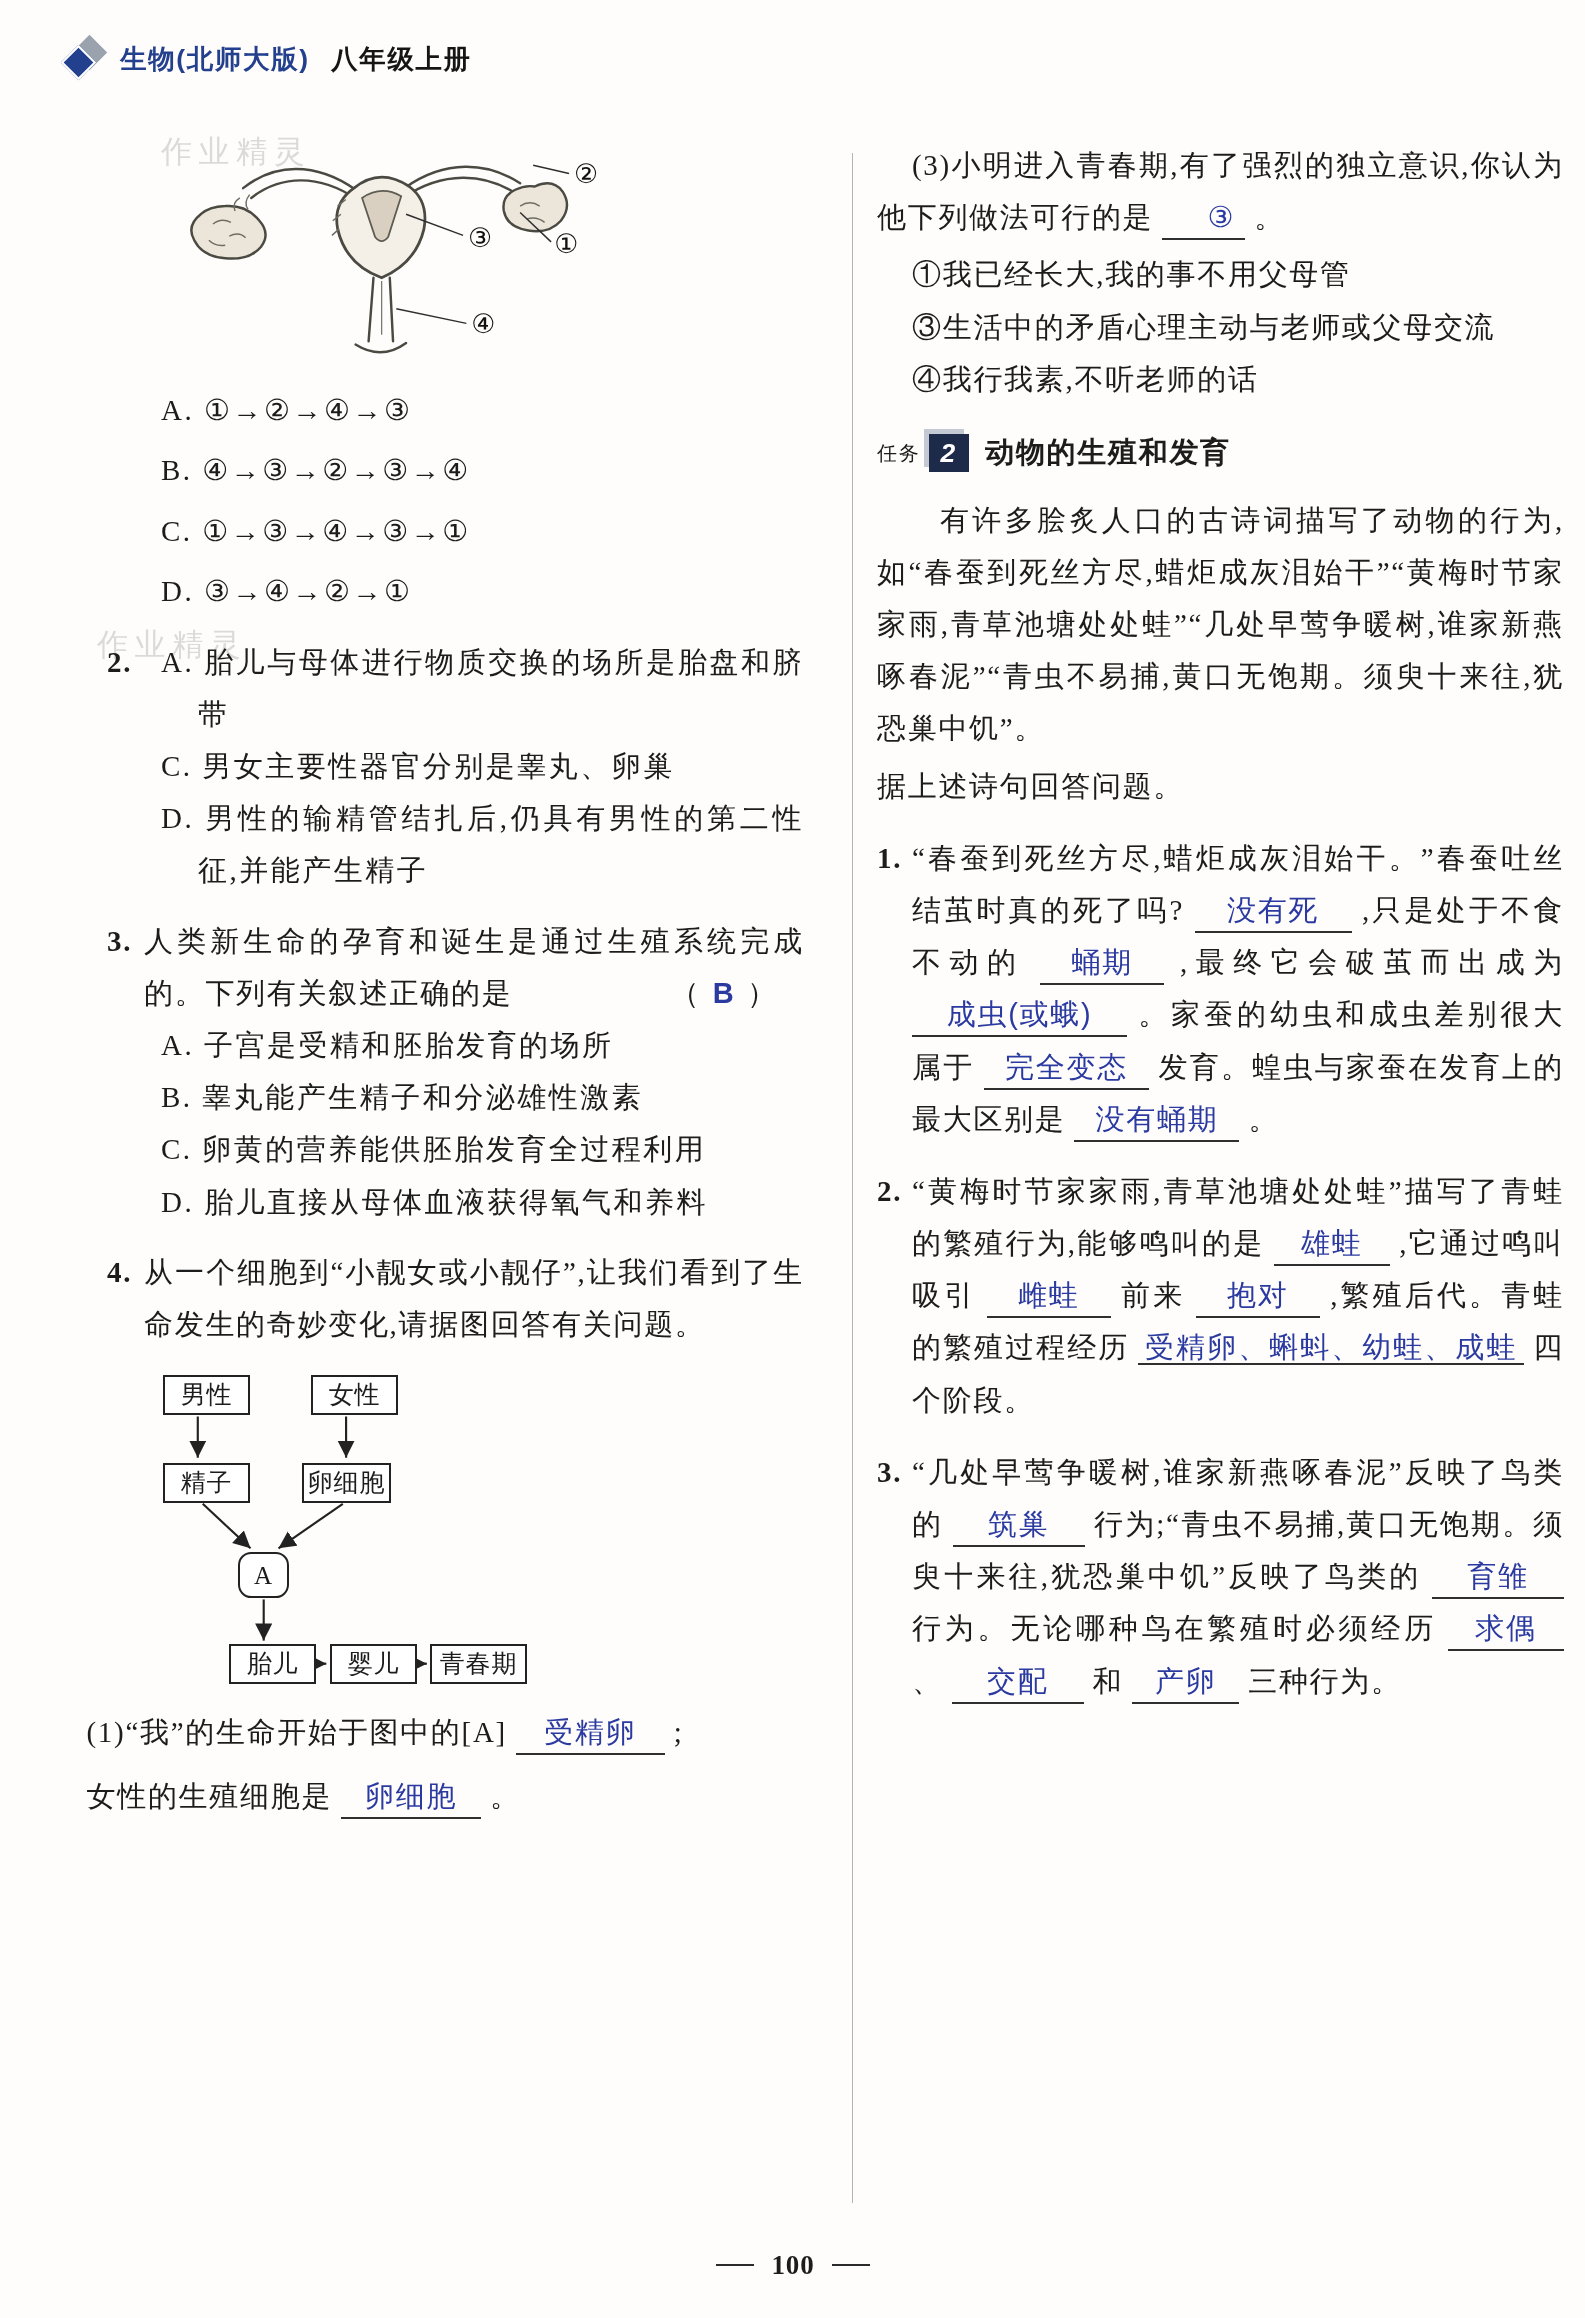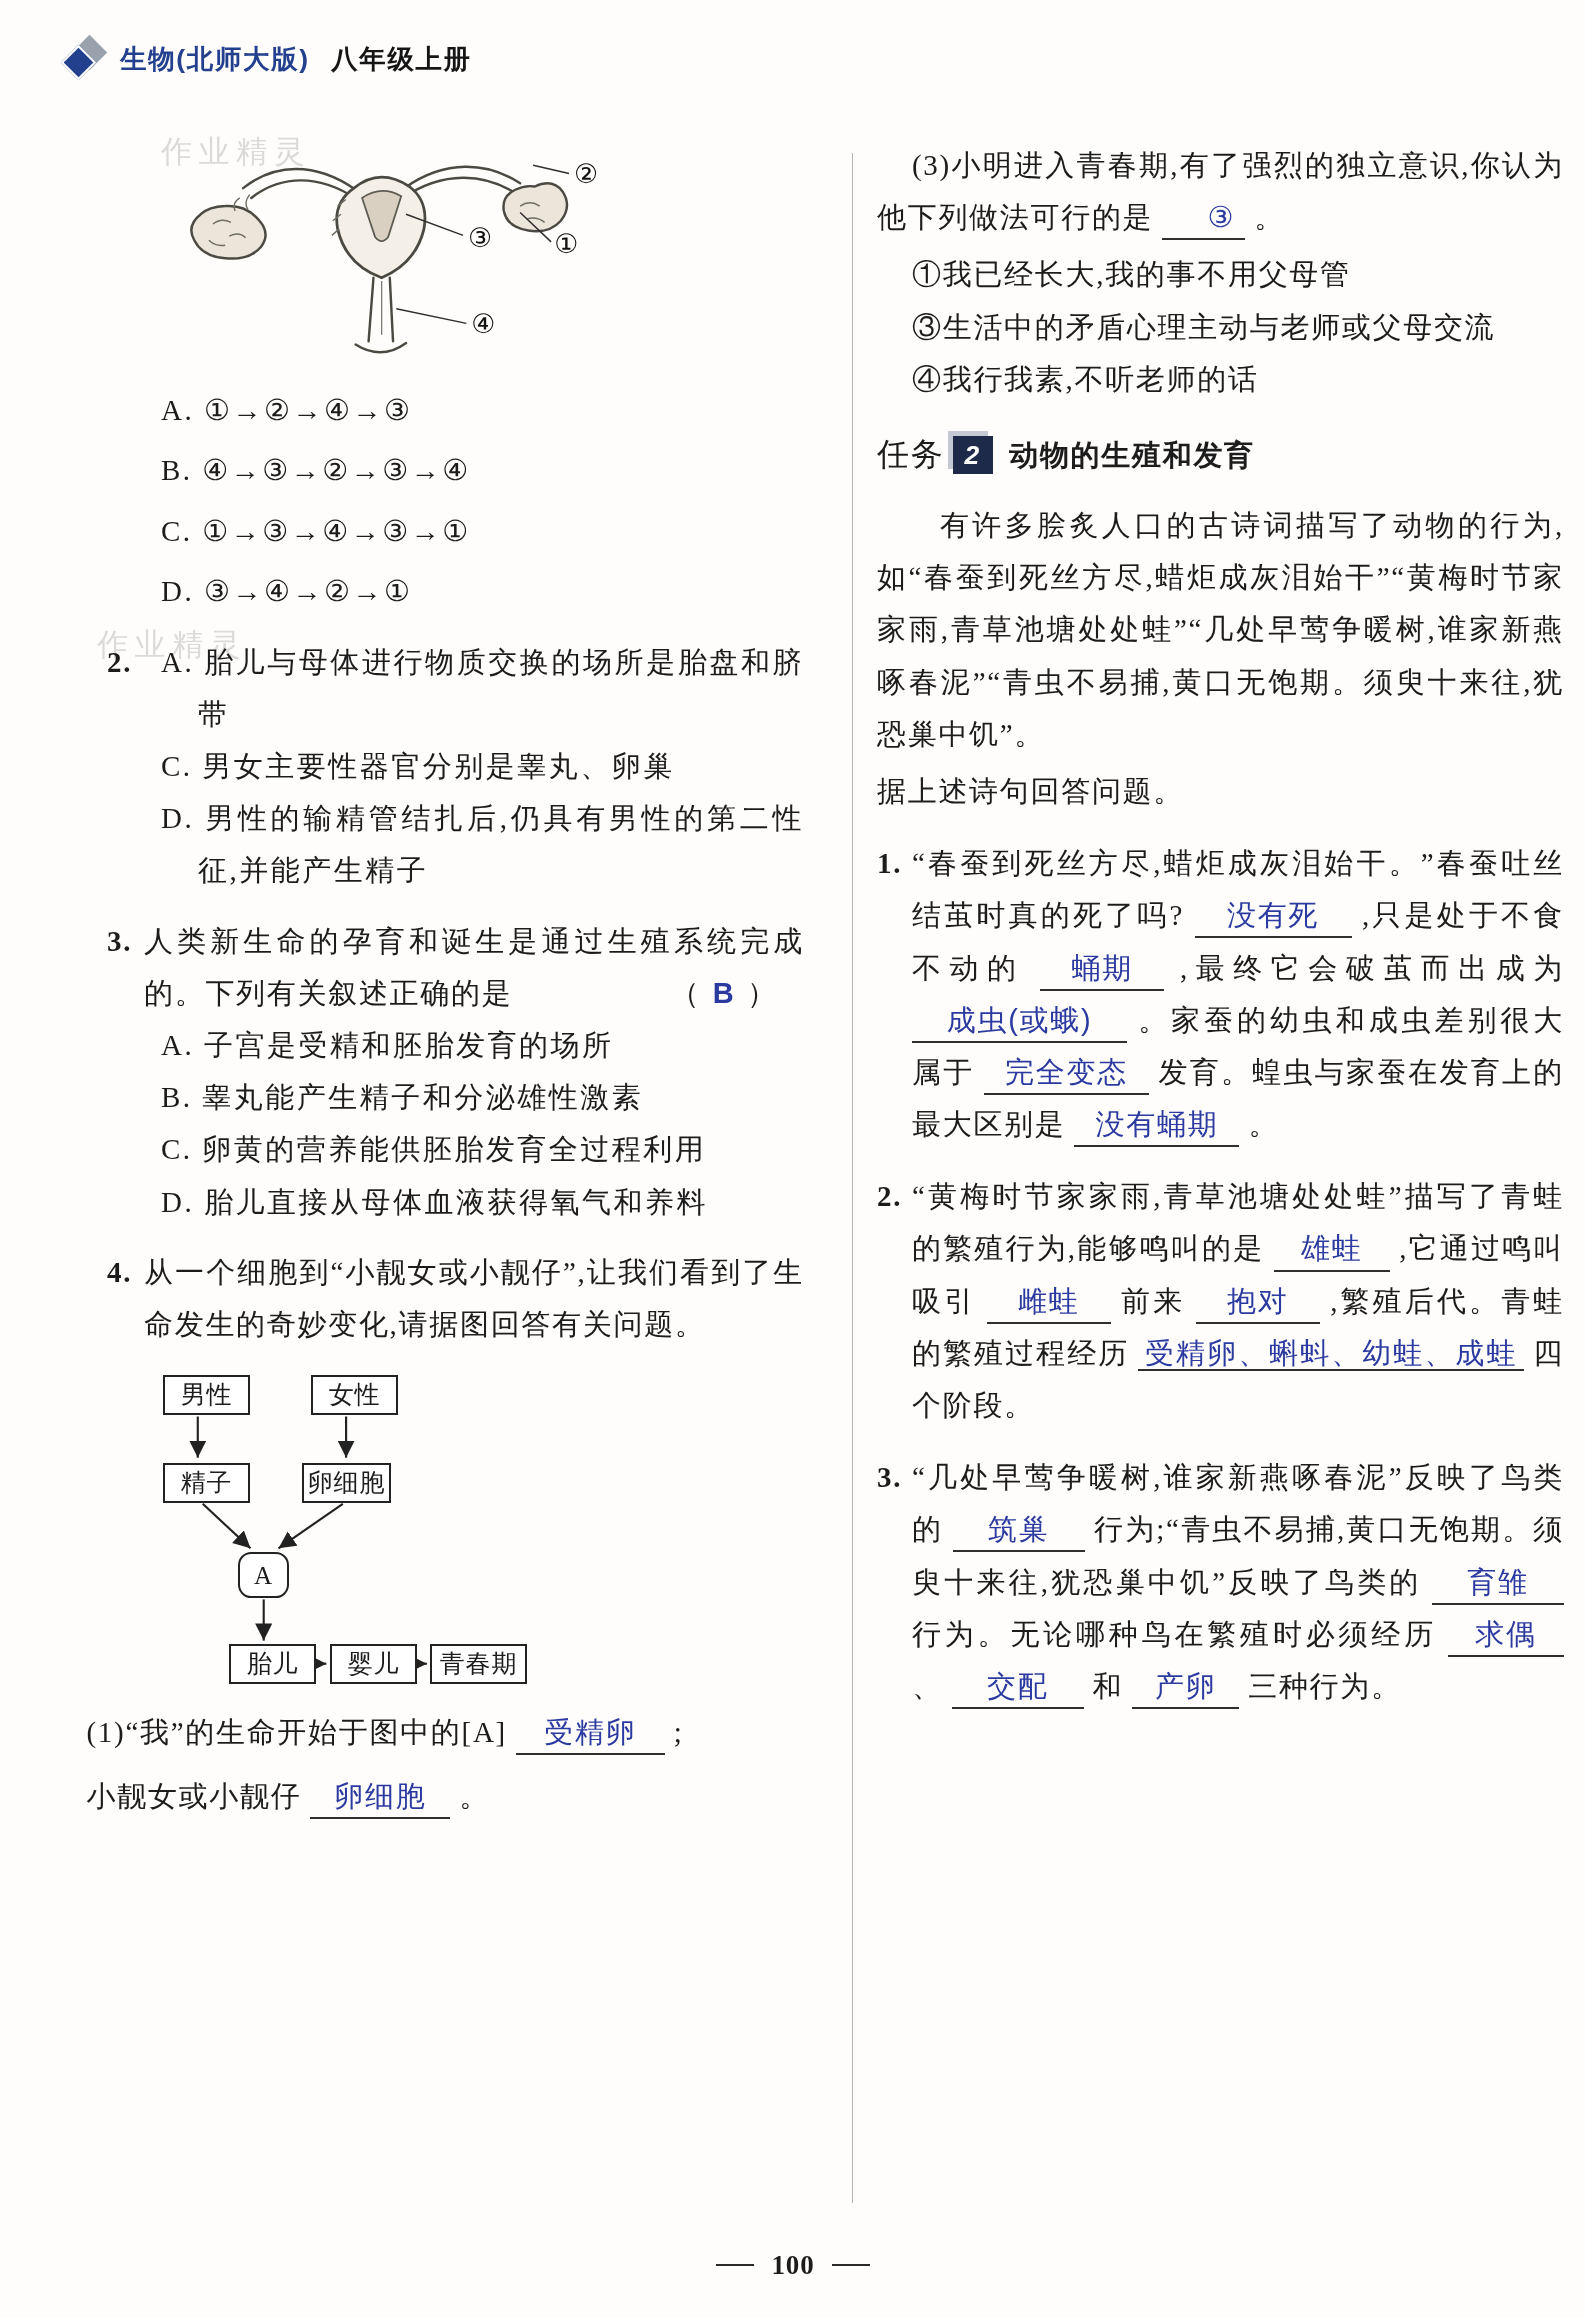--- a/index.html
+++ b/index.html
@@ -65,21 +65,21 @@
   .fb-sperm{left:10px;top:91px} .fb-egg{left:149px;top:91px;width:89px}
   .fb-a{left:85px;top:180px;width:51px;height:46px;line-height:43px;border-radius:13.2px}
   .fb-fetus{left:76px;top:272px} .fb-baby{left:177px;top:272px} .fb-puberty{left:277px;top:272px;width:97px}
   .sub { padding-left:16.5px; margin-top:11.6px; }
   
   .rp { margin-bottom:5px; }
   .indent1 { text-indent:35px; }
   .indent2 { text-indent:63px; }
   .choices { padding-left:35px; }
   .task { display:flex; align-items:center; margin:21.5px 0 15px 0; }
-  .task-label { font-size:32px; letter-spacing:1.7px; }
+  .task-label { font-size:20px; letter-spacing:1.7px; }
   .task-badge { display:inline-block; width:40px; height:38px; background:#1e2a4a; color:#fff;
                 font-weight:bold; font-style:italic; font-size:26.4px; text-align:center; line-height:38px;
                 margin:0 16.5px 0 8.3px; box-shadow:-5px -5px 0 #c4c9d3; font-family:"Liberation Sans",sans-serif; }
   .task-title { font-weight:bold; font-size:29px; font-family:"Liberation Sans","DejaVu Sans",sans-serif; }
   .rq { margin-top:20px; padding-left:0; }
   .rq .qnum { flex:0 0 35px; }
 </style>
 </head>
 <body>
 
@@ -198,21 +198,21 @@
       <div class="fbox fb-baby">婴儿</div>
       <div class="fbox fb-puberty">青春期</div>
     </div>
 
     <p class="sub">
       <span>(1)“我”的生命开始于图中的[A]</span>
       <span class="blank ib w180">受精卵</span>
       <span>;</span>
     </p>
     <p class="sub">
-      <span>小靓女或小靓仔</span>
+      <span>女性的生殖细胞是</span>
       <span class="blank ib w170">卵细胞</span>
       <span>。</span>
     </p>
 
   </section>
 
   <section class="col-right">
 
 
     <p class="rp indent1">

